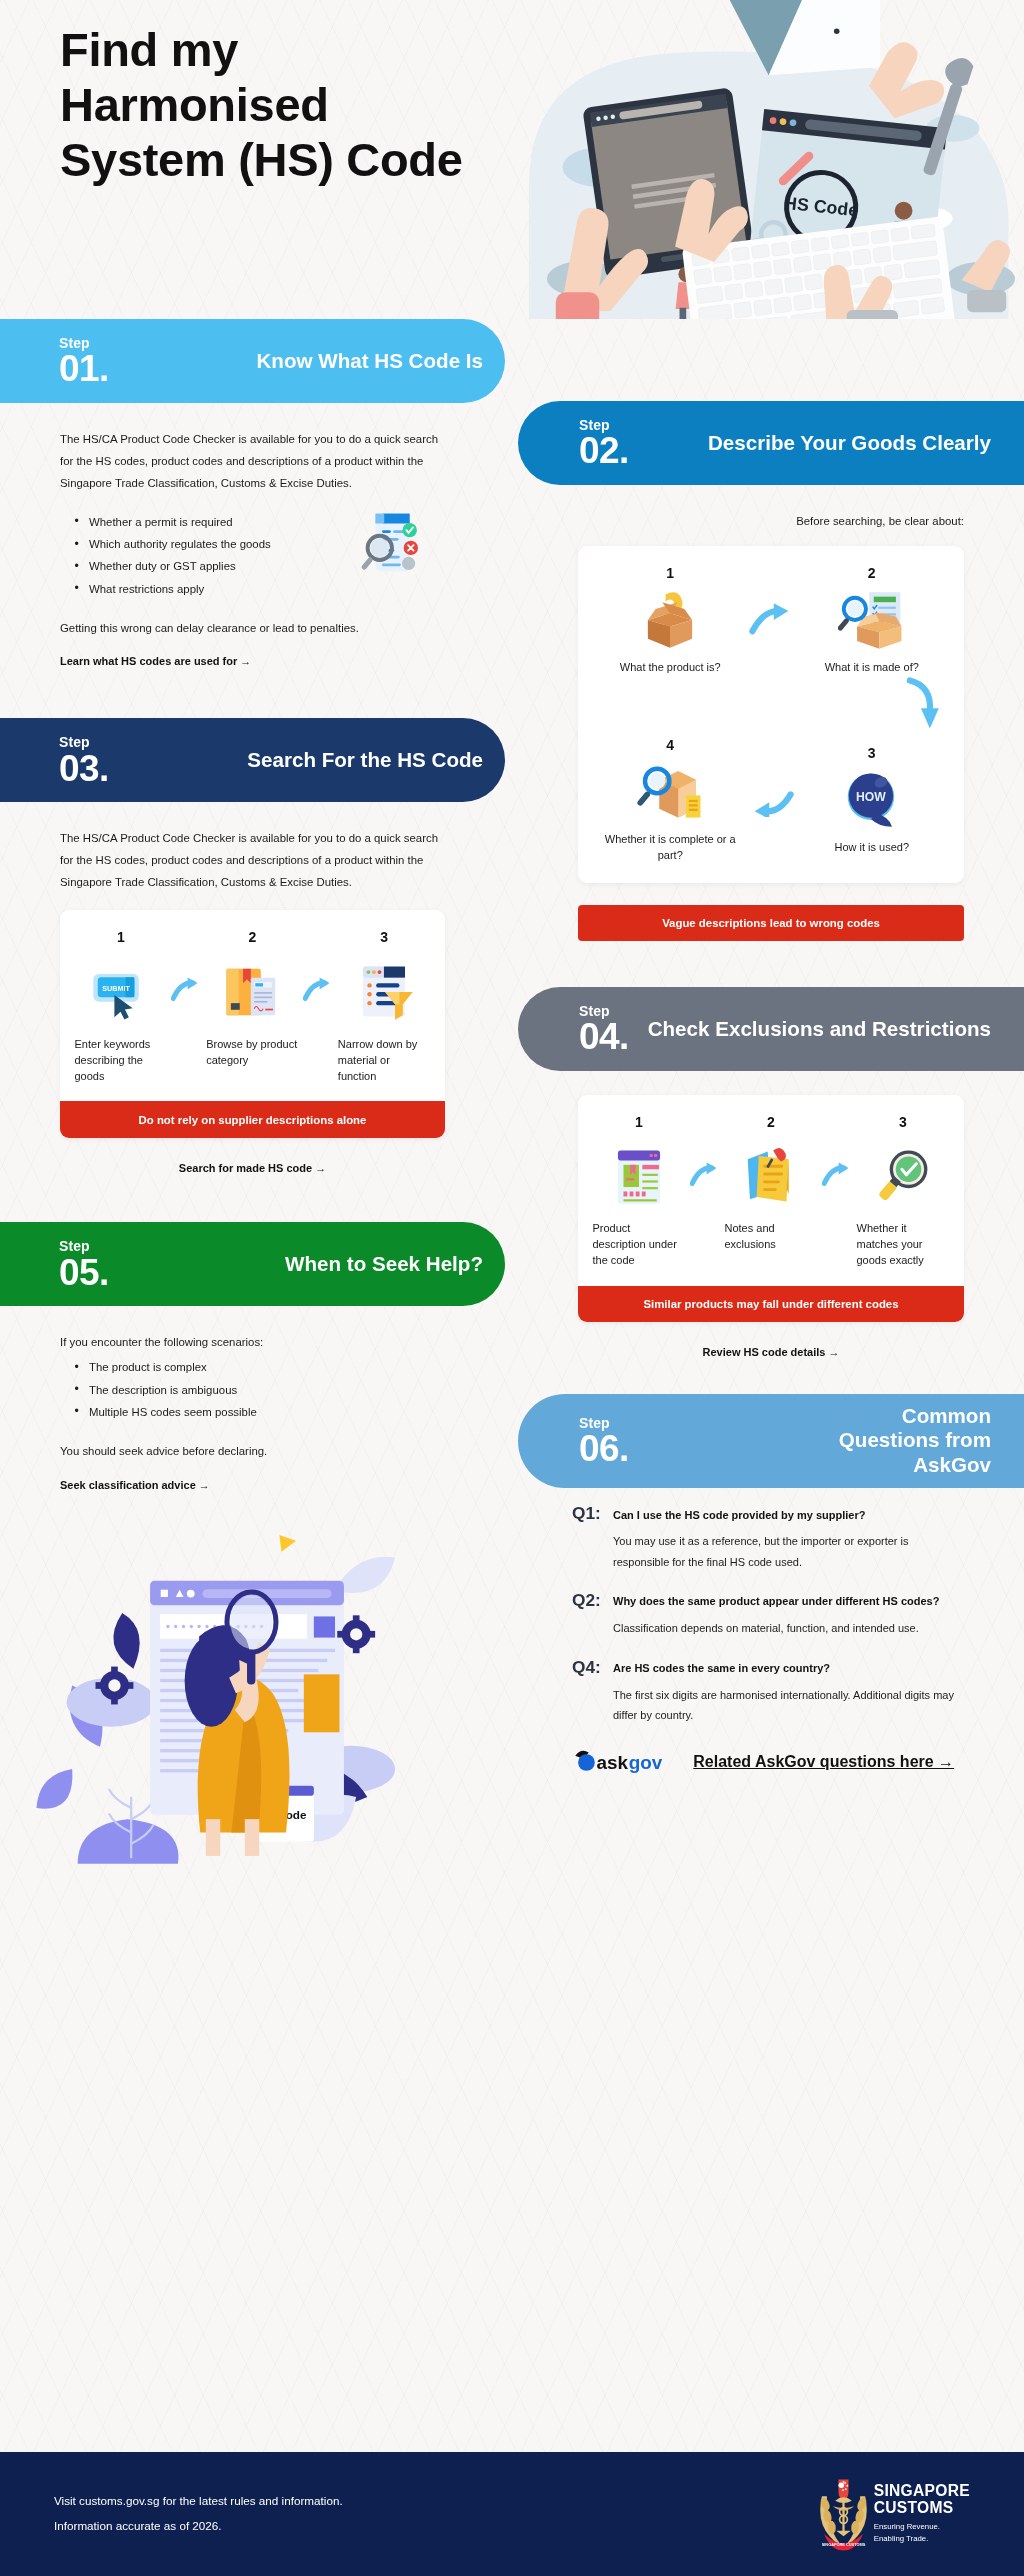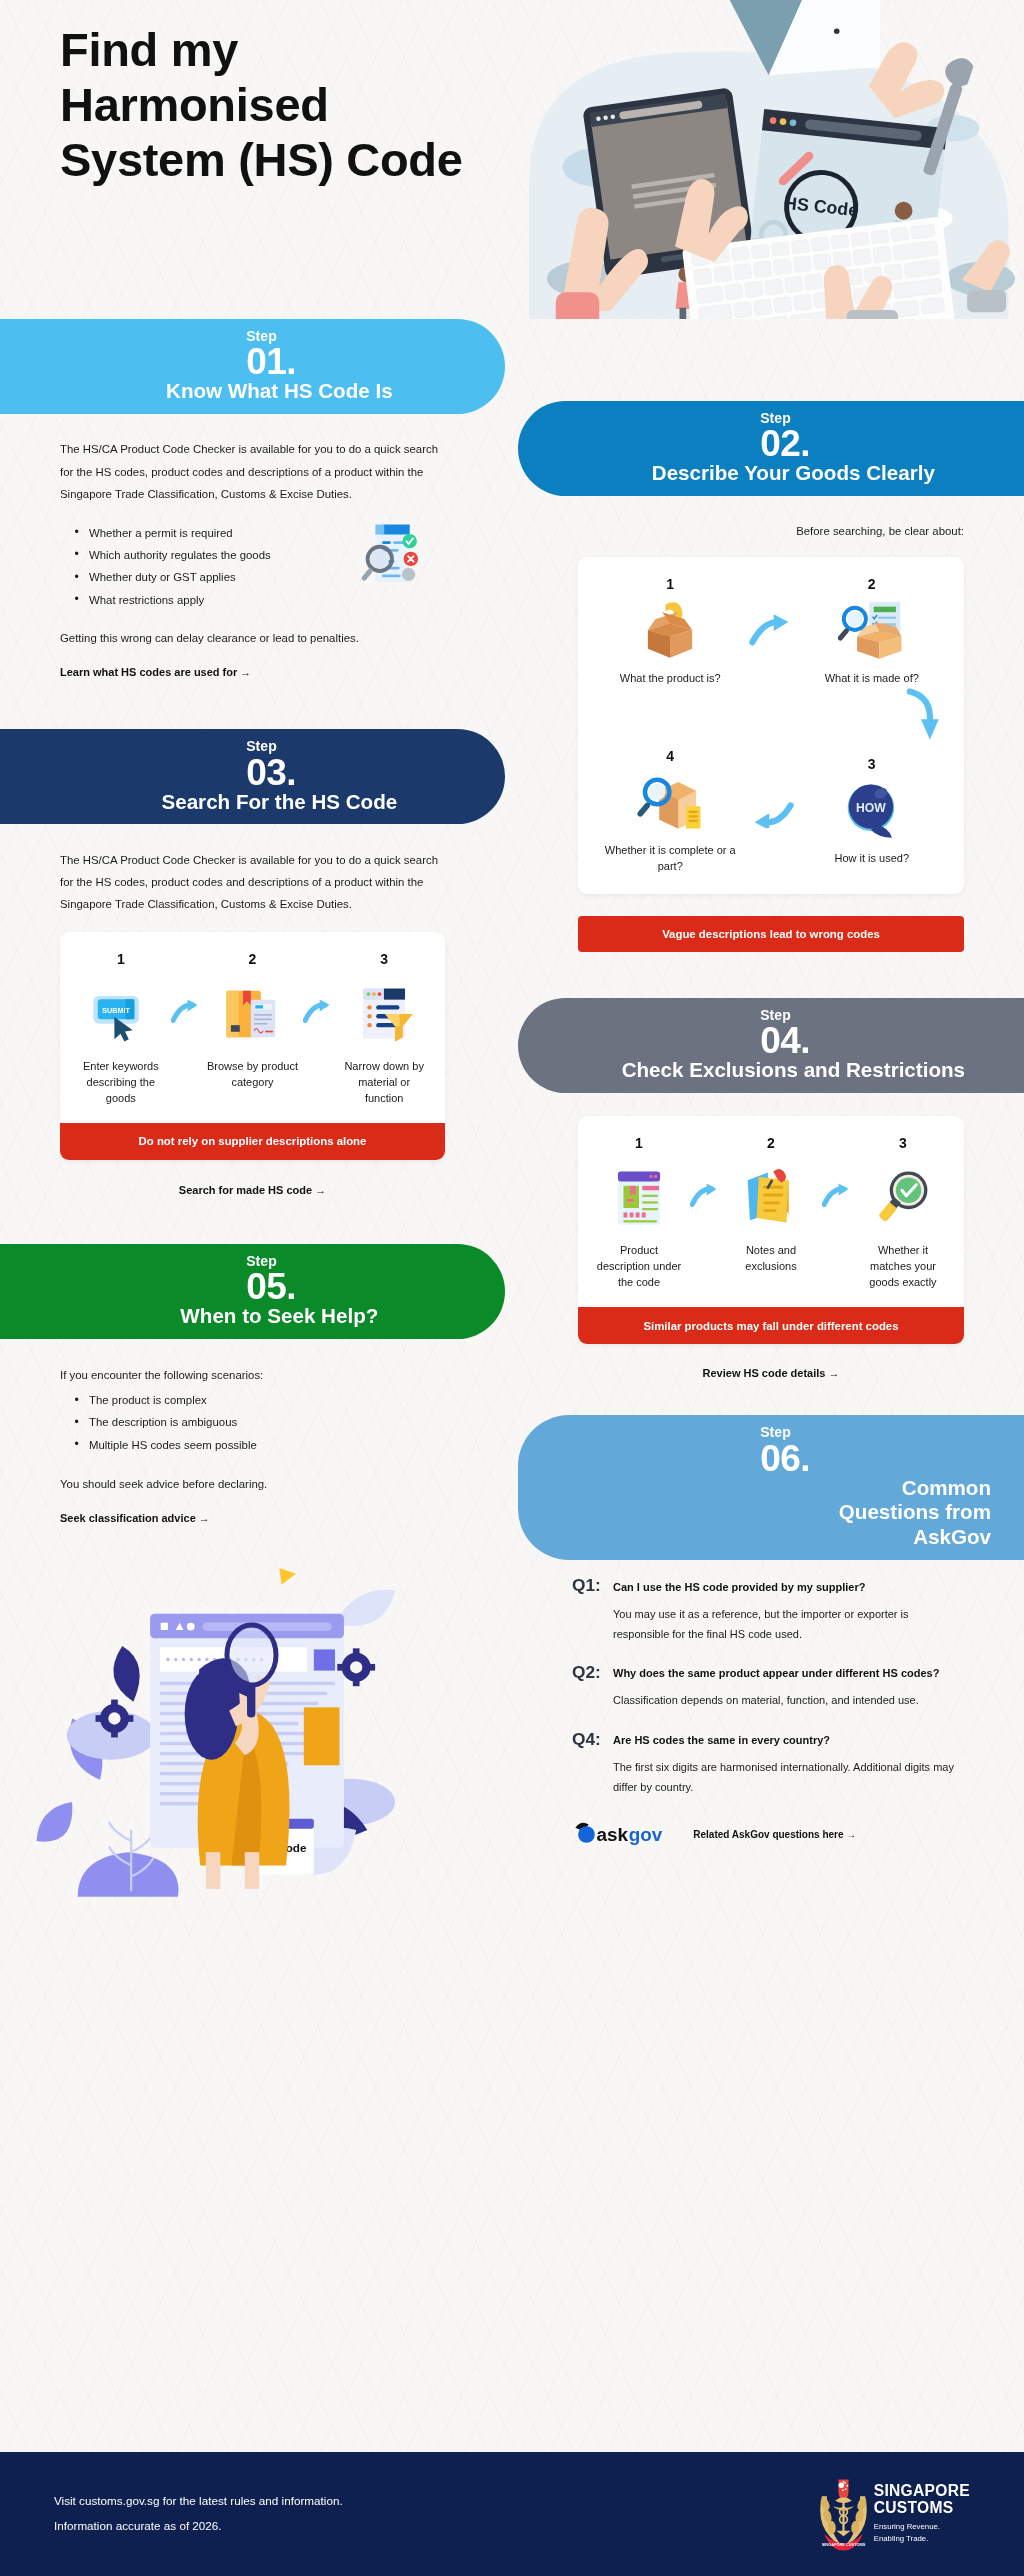--- a/index.html
+++ b/index.html
@@ -38,21 +38,20 @@
   .col-left  { position: absolute; left: 0;    width: 505px; }
   .col-right { position: absolute; right: 0;   width: 506px; }
 
   
   .step-bar {
     position: relative;
     min-height: 84px;
     display: flex; align-items: center;
     color: #fff;
     padding: 10px 22px;
-    flex-direction: column;
   }
   .step-bar.left  { border-radius: 0 51px 51px 0; padding-left: 59px; }
   .step-bar.right { border-radius: 51px 0 0 51px; padding-right: 33px; padding-left: 61px; }
   .step-meta { flex: 0 0 auto; }
   .step-word { font-size: 14px; font-weight: 700; line-height: 1; margin-bottom: 2.2px; letter-spacing: 0.1px;}
   .step-num  { font-size: 37px; font-weight: 700; line-height: 0.92; letter-spacing: -0.6px; }
   .step-title {
     flex: 1 1 auto; text-align: right;
     font-size: 20.6px; font-weight: 700; line-height: 1.2;
     padding-left: 16.7px;
@@ -95,40 +94,40 @@
     row-gap: 0;
   }
   .cyc-cell { display: flex; flex-direction: column; align-items: center; width: 100%; }
   .cyc-ico { height: 62px; display: flex; align-items: center; justify-content: center; margin: 7.8px 0 9px; }
   .cyc-lbl { font-size: 11px; line-height: 1.45; color: #1b1b1b; text-align: center; }
 
   
   .row3 { display: grid; grid-template-columns: 1fr 39px 1fr 39px 1fr; align-items: start; }
   .r3-cell { display: flex; flex-direction: column; align-items: center; }
   .r3-ico { height: 66px; display: flex; align-items: flex-end; justify-content: center; margin: 11px 0 14.5px; }
-  .r3-lbl { font-size: 11px; line-height: 1.45; color: #1b1b1b; text-align: center; }
+  .r3-lbl { font-size: 11px; line-height: 1.45; color: #1b1b1b; text-align: left; }
   .r3-arrow { display: flex; align-items: center; justify-content: center; padding-top: 47px; }
 
   .banner {
     background: #d92b17; color: #fff; text-align: center;
     font-size: 11.4px; font-weight: 700; padding: 12.3px 5.6px;
   }
   .banner-standalone { border-radius: 4px; margin: 0; }
 
   
   .faq { padding: 16.7px 60px 0 54px; }
   .faq-item { display: flex; margin-bottom: 19px; }
   .faq-q { flex: 0 0 41px; font-size: 17.3px; font-weight: 700; color: #2b3440; line-height: 1.05; }
   .faq-body { flex: 1 1 auto; padding-top: 2.2px; }
   .faq-qt { font-size: 11px; font-weight: 700; color: #111; line-height: 1.55; margin-bottom: 7.8px; }
   .faq-at { font-size: 11px; color: #1b1b1b; line-height: 1.85; }
 
   .askgov-row { display: flex; align-items: center; gap: 12.3px; padding: 3.3px 0 0 54px; }
   .askgov-logo { display: flex; align-items: center; }
-  .askgov-link { font-size: 10px; font-weight: 700; color: #111; }
+  .askgov-link { font-size: 16px; font-weight: 700; color: #111; text-decoration: underline; }
 
   
   .footer {
     position: absolute; left: 0; bottom: 0; width: 1024px; height: 124px;
     background: #0d2050; color: #fff;
     display: flex; align-items: center; justify-content: space-between;
     padding: 8px 54px;
   }
   .footer-text { font-size: 11.7px; line-height: 2.1; }
   .footer-logo { display: flex; align-items: center; }

